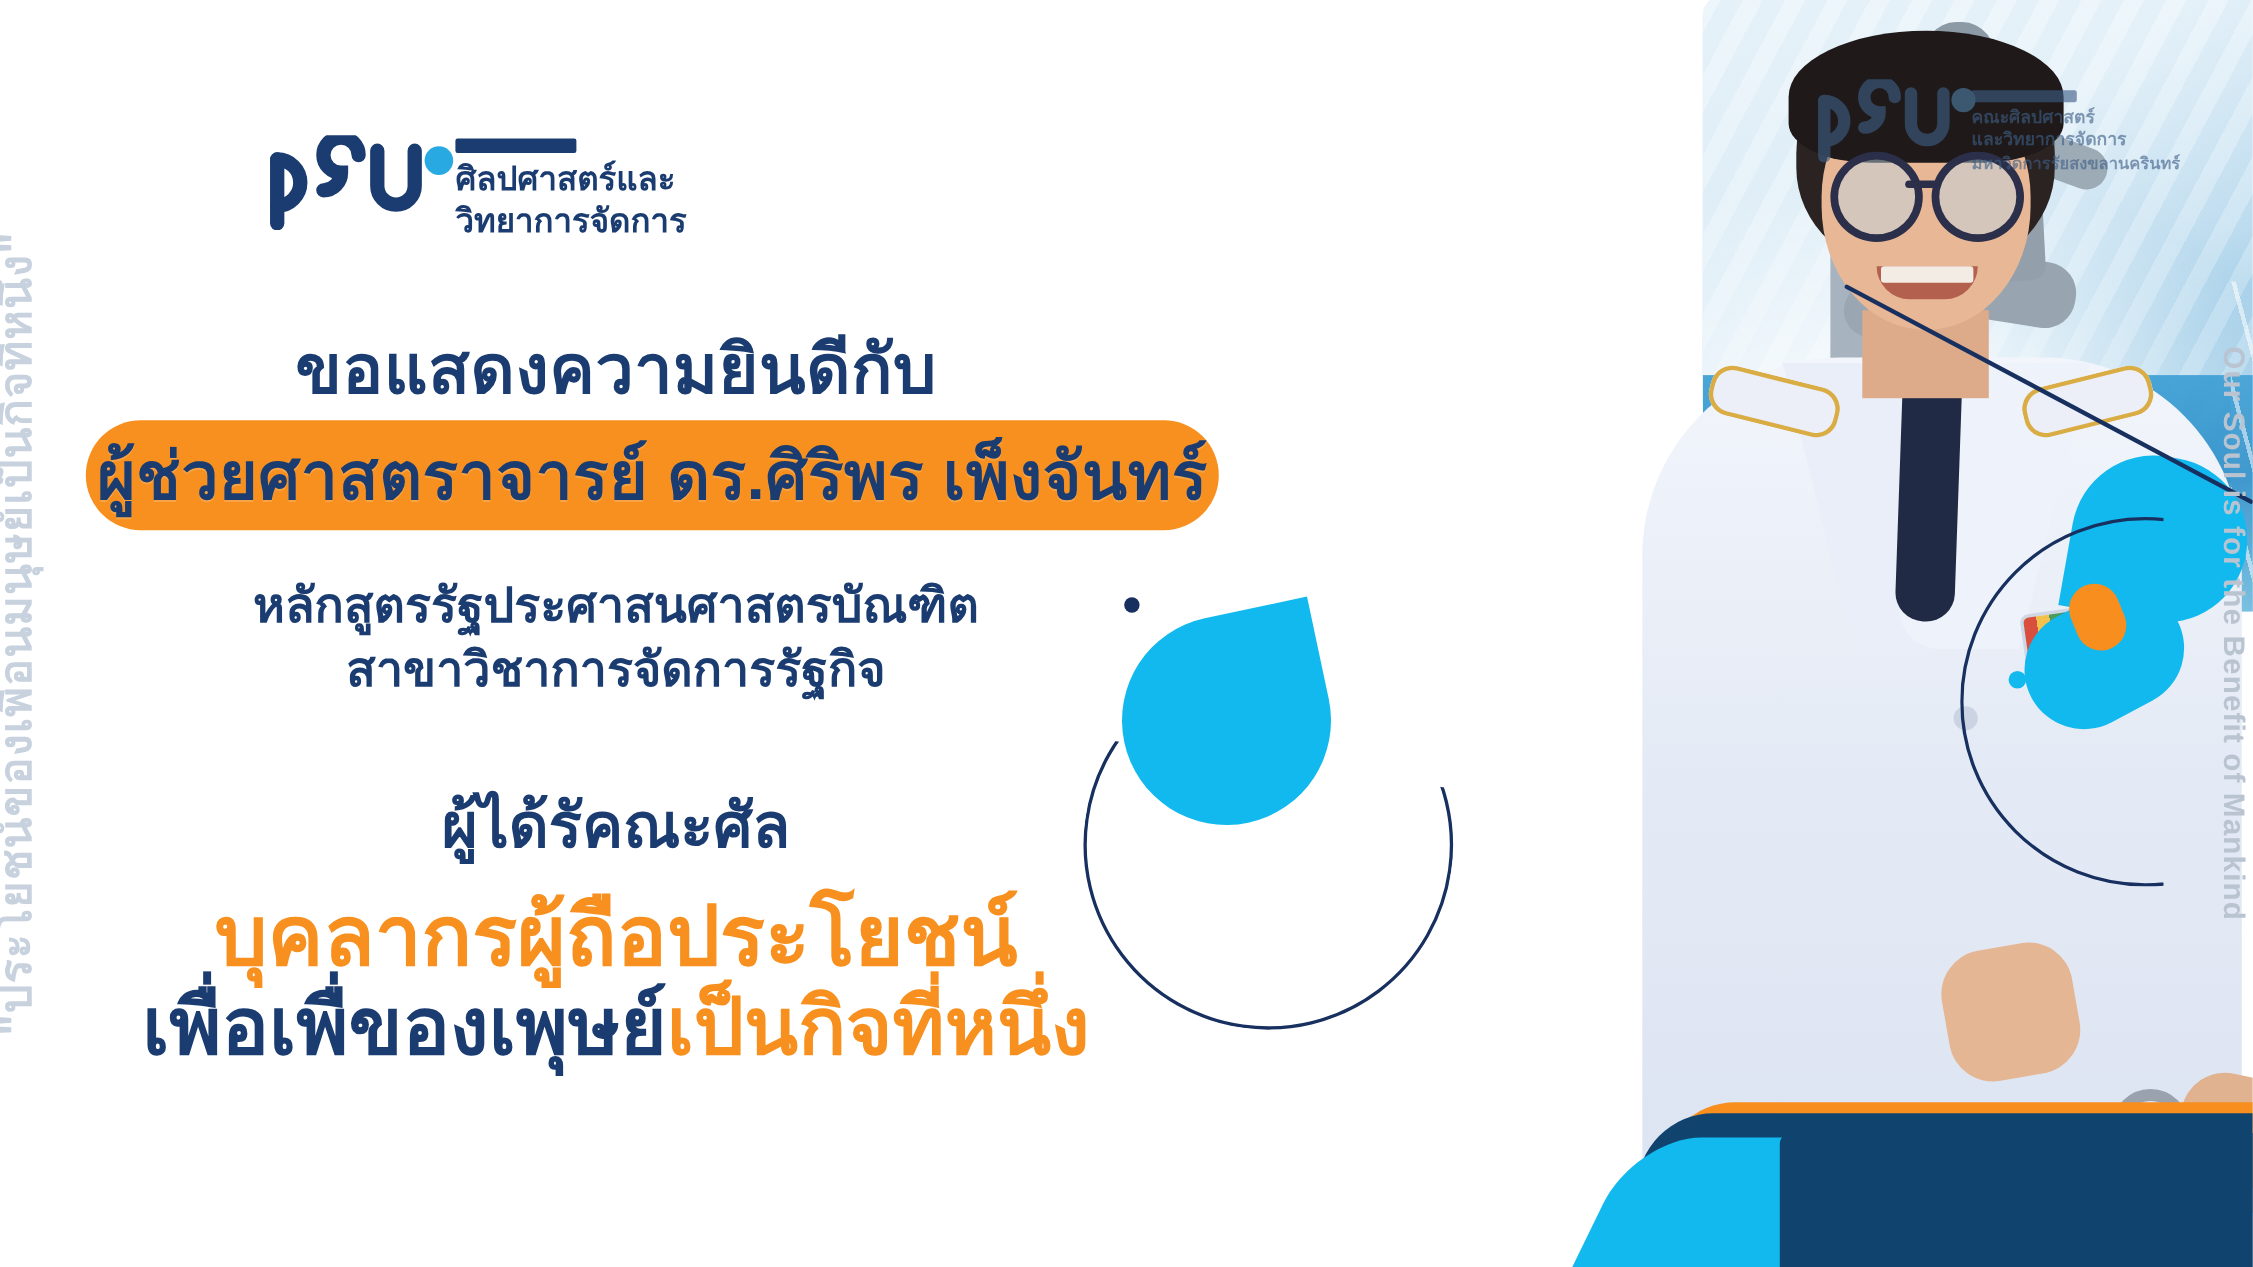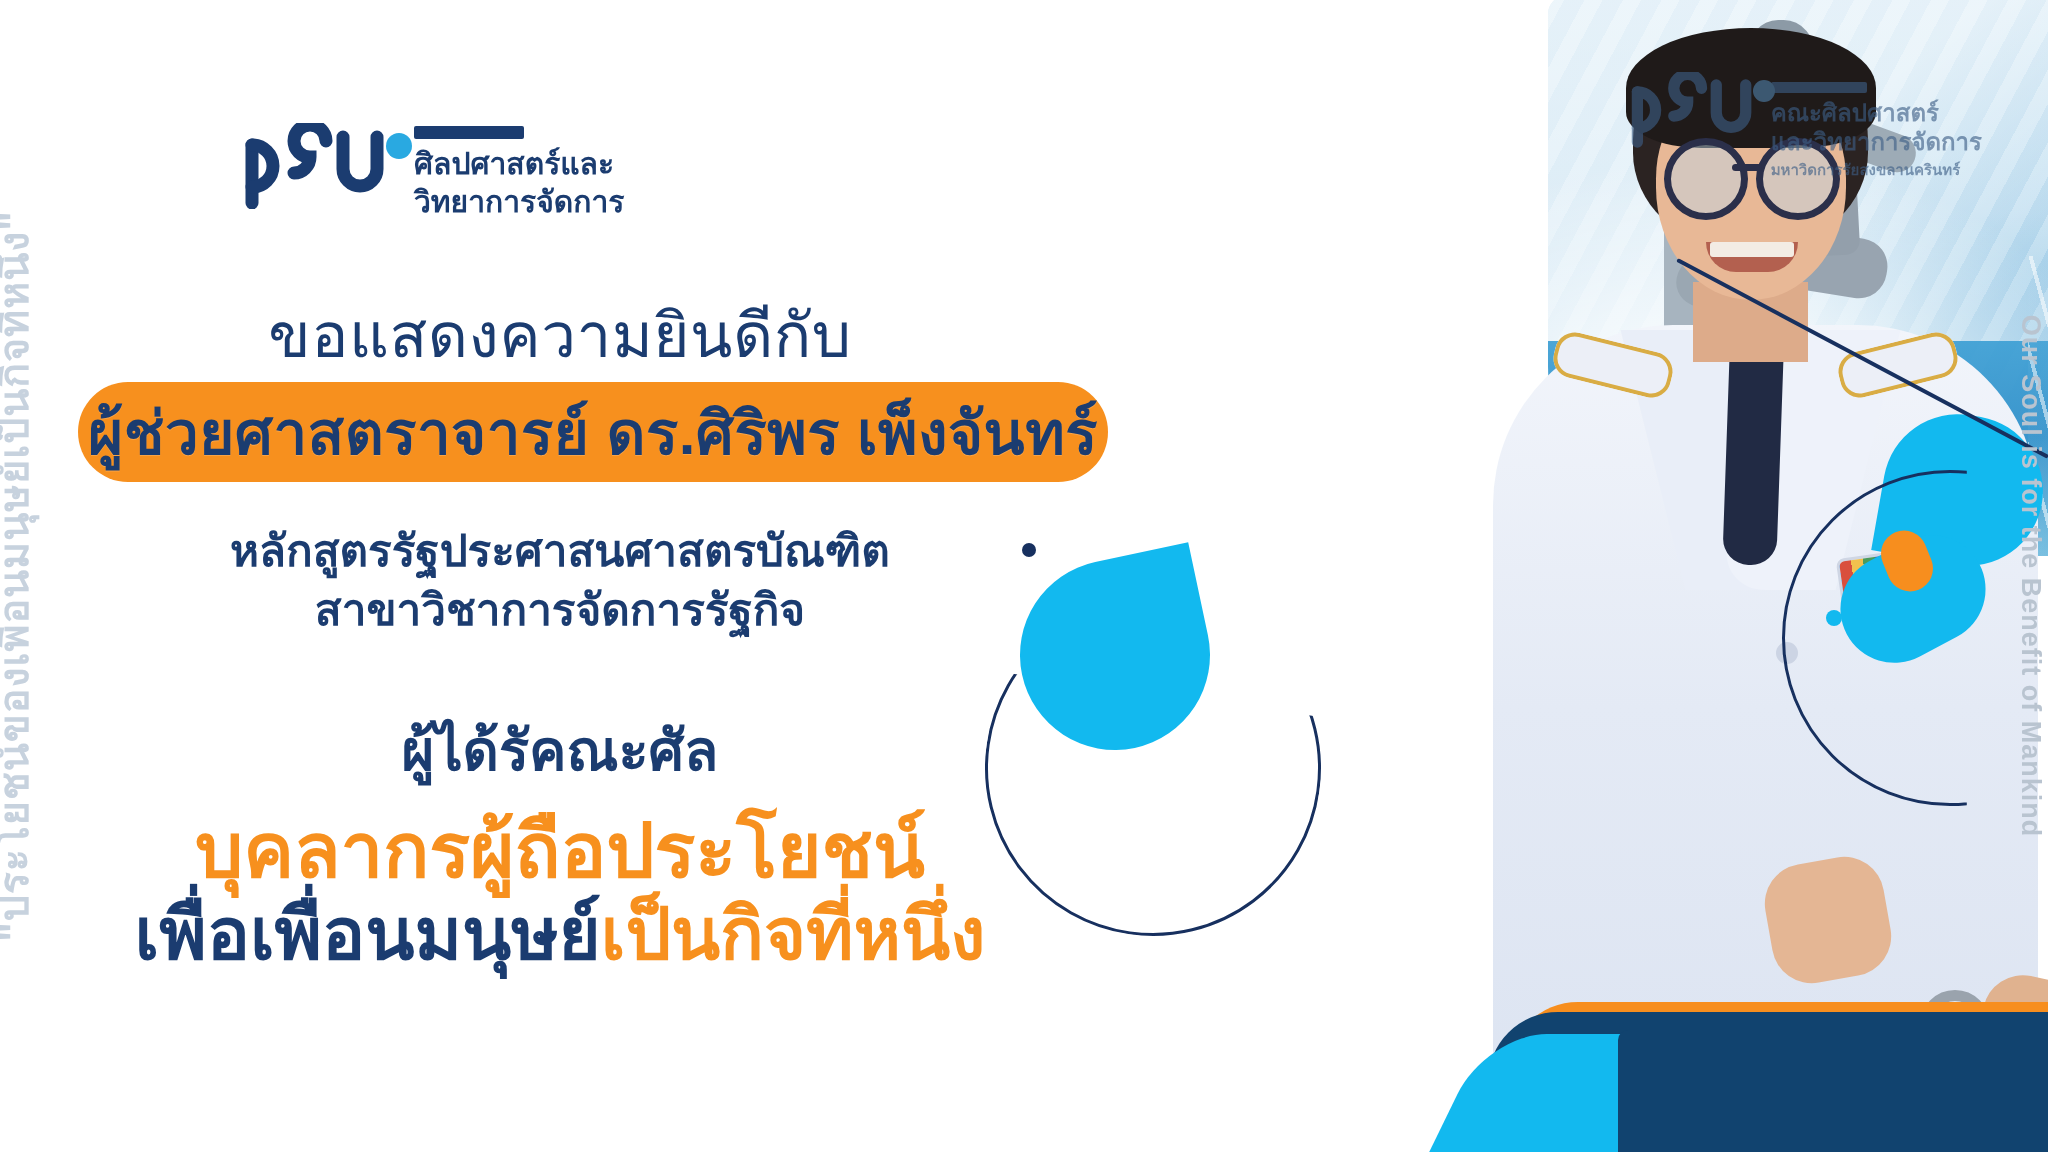--- a/index.html
+++ b/index.html
@@ -152,28 +152,28 @@
   .psu-mark svg{display:block;}
   .psu-dot{position:absolute;right:-22px;top:10px;width:26px;height:26px;border-radius:50%;background:#29a9e1;}
   .logo-bar{width:110px;height:13px;background:#1b3c70;border-radius:2px;margin:14px 0 6px 0;}
   .logo-txt{color:#1b3c70;font-weight:bold;font-size:30px;line-height:1.25;}
 
   
   .logo-fac{position:absolute;right:66px;top:72px;display:flex;align-items:flex-start;gap:14px;opacity:.62;}
   .fac-mark{position:relative;width:130px;height:76px;}
   .fac-dot{position:absolute;right:-18px;top:8px;width:22px;height:22px;border-radius:50%;background:#4f7fa8;}
   .fac-bar{width:96px;height:11px;background:#3d5e86;border-radius:2px;margin:10px 0 5px;}
-  .fac-l1,.fac-l2{color:#3d5e86;font-weight:bold;font-size:24px;line-height:1.22;}
+  .fac-l1,.fac-l2{color:#3d5e86;font-weight:bold;font-size:16px;line-height:1.22;}
   .fac-l3{color:#3d5e86;font-weight:bold;font-size:15px;line-height:1.3;margin-top:3px;}
 
   
   .copy{position:absolute;left:0;top:0;width:1120px;height:1152px;}
   .l-congrats{
     position:absolute;left:0;right:0;top:286px;text-align:center;
-    font-size:62px;font-weight:normal;color:#1b3c70;letter-spacing:.5px;
+    font-size:62px;font-weight:bold;color:#1b3c70;letter-spacing:.5px;
   }
   .name-banner{
     position:absolute;left:78px;top:382px;width:1030px;height:100px;
     background:#f7901e;border-radius:50px;
     display:flex;align-items:center;justify-content:center;
   }
   .name-banner span{
     font-size:60px;font-weight:bold;color:#1b3c70;letter-spacing:.5px;
     text-shadow:0 1px 0 rgba(255,255,255,.18);
   }
@@ -316,18 +316,18 @@
     <div class="role">
       <div>หลักสูตรรัฐประศาสนศาสตรบัณฑิต</div>
       <div>สาขาวิชาการจัดการรัฐกิจ</div>
     </div>
 
     <div class="l-winner">ผู้ได้รัคณะศัล</div>
 
     <div class="award1">บุคลากรผู้ถือประโยชน์</div>
 
     <div class="award2">
-      <span class="n">เพื่อเพื่อนมนุษย์</span><span class="o">เป็นกิจที่หนึ่ง</span>
+      <span class="n">เพื่อเพื่ของเพุษย์</span><span class="o">เป็นกิจที่หนึ่ง</span>
     </div>
 
 
   </div>
 </div>
 
 </body></html>

